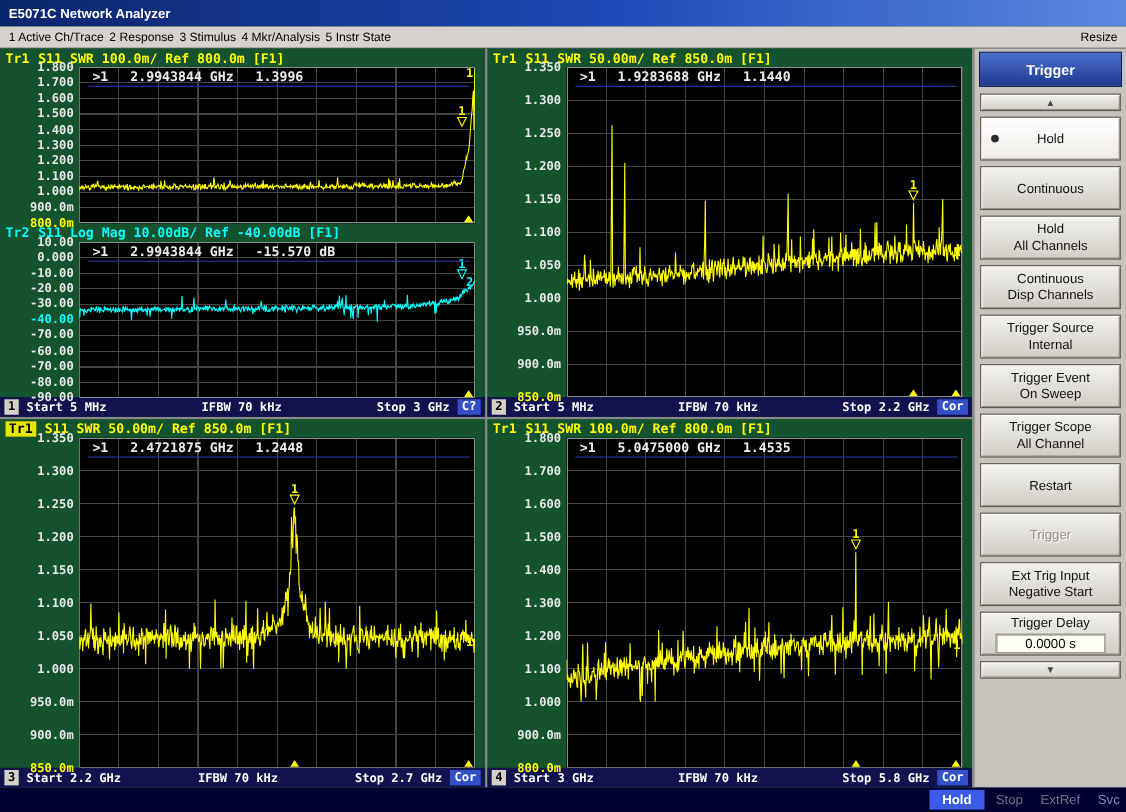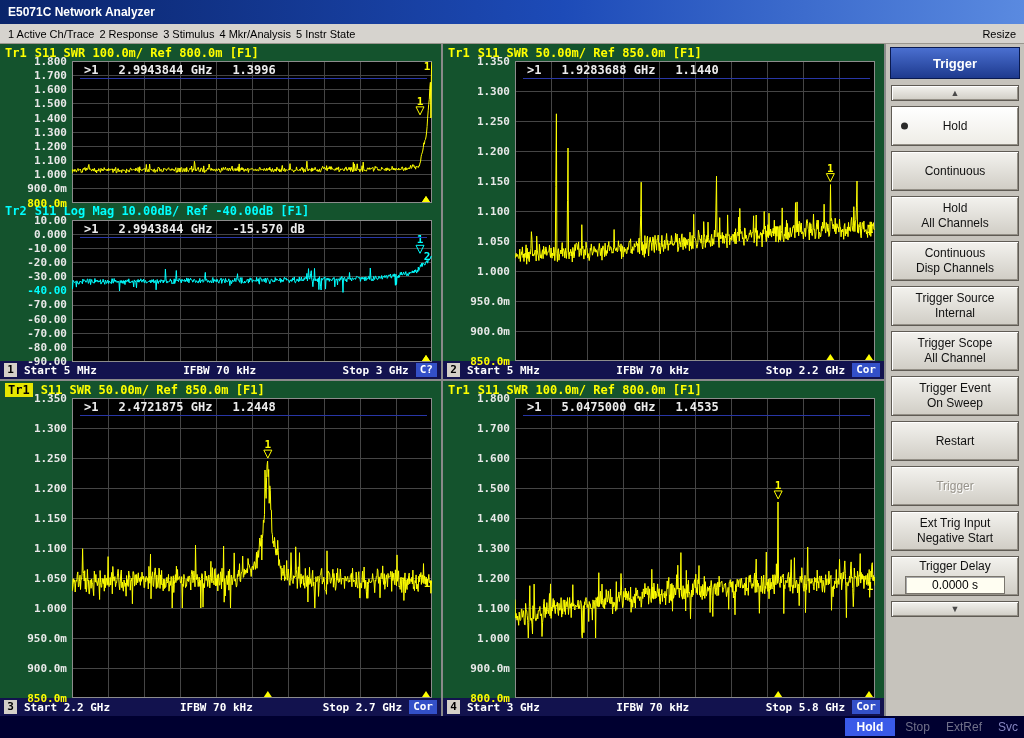--- a/index.html
+++ b/index.html
@@ -423,26 +423,26 @@
           </div>
           <div class="softkey">
             <span class="sk-label">Continuous</span>
             <span class="sk-label">Disp Channels</span>
           </div>
           <div class="softkey">
             <span class="sk-label">Trigger Source</span>
             <span class="sk-label">Internal</span>
           </div>
           <div class="softkey">
+            <span class="sk-label">Trigger Event</span>
+            <span class="sk-label">On Sweep</span>
+          </div>
+          <div class="softkey">
             <span class="sk-label">Trigger Scope</span>
             <span class="sk-label">All Channel</span>
-          </div>
-          <div class="softkey">
-            <span class="sk-label">Trigger Event</span>
-            <span class="sk-label">On Sweep</span>
           </div>
           <div class="softkey">
             <span class="sk-label">Restart</span>
           </div>
           <div class="softkey disabled">
             <span class="sk-label">Trigger</span>
           </div>
           <div class="softkey">
             <span class="sk-label">Ext Trig Input</span>
             <span class="sk-label">Negative Start</span>

